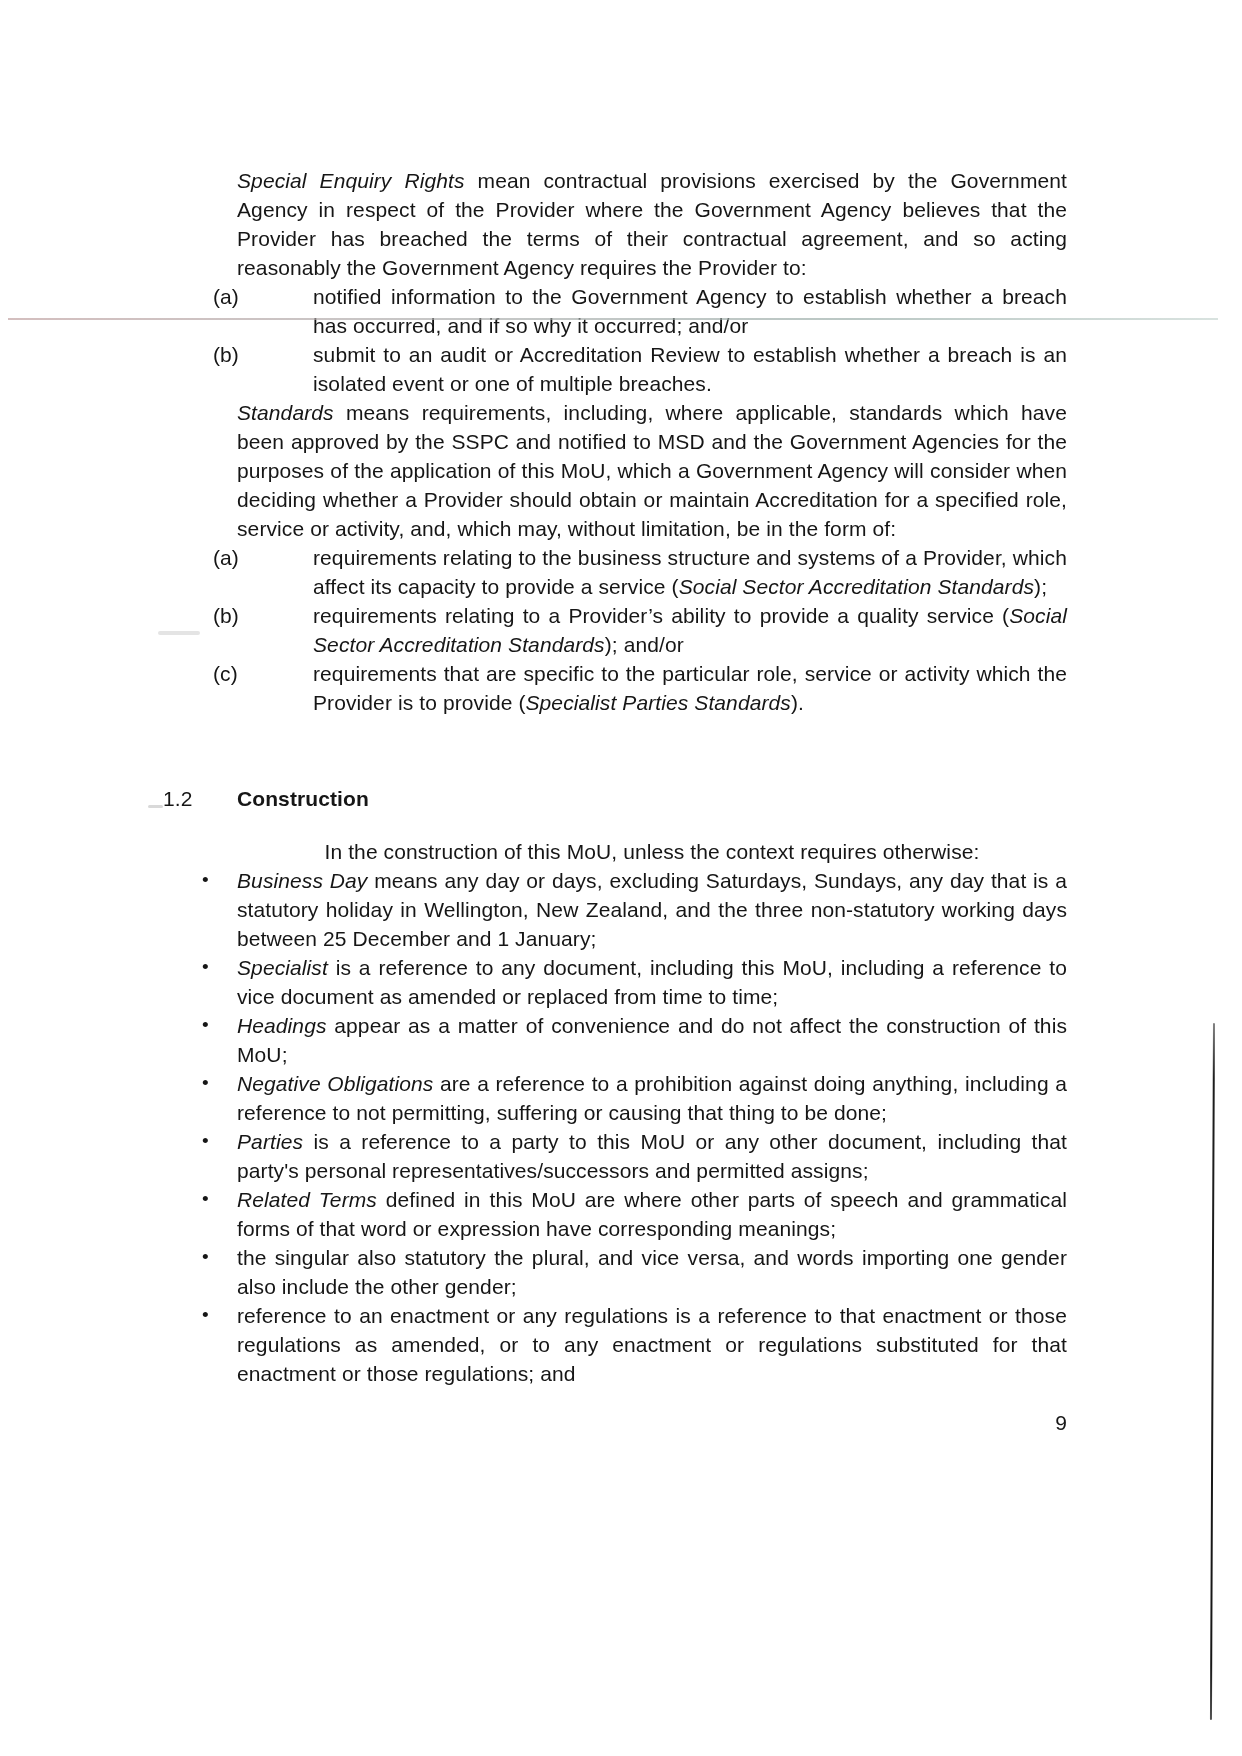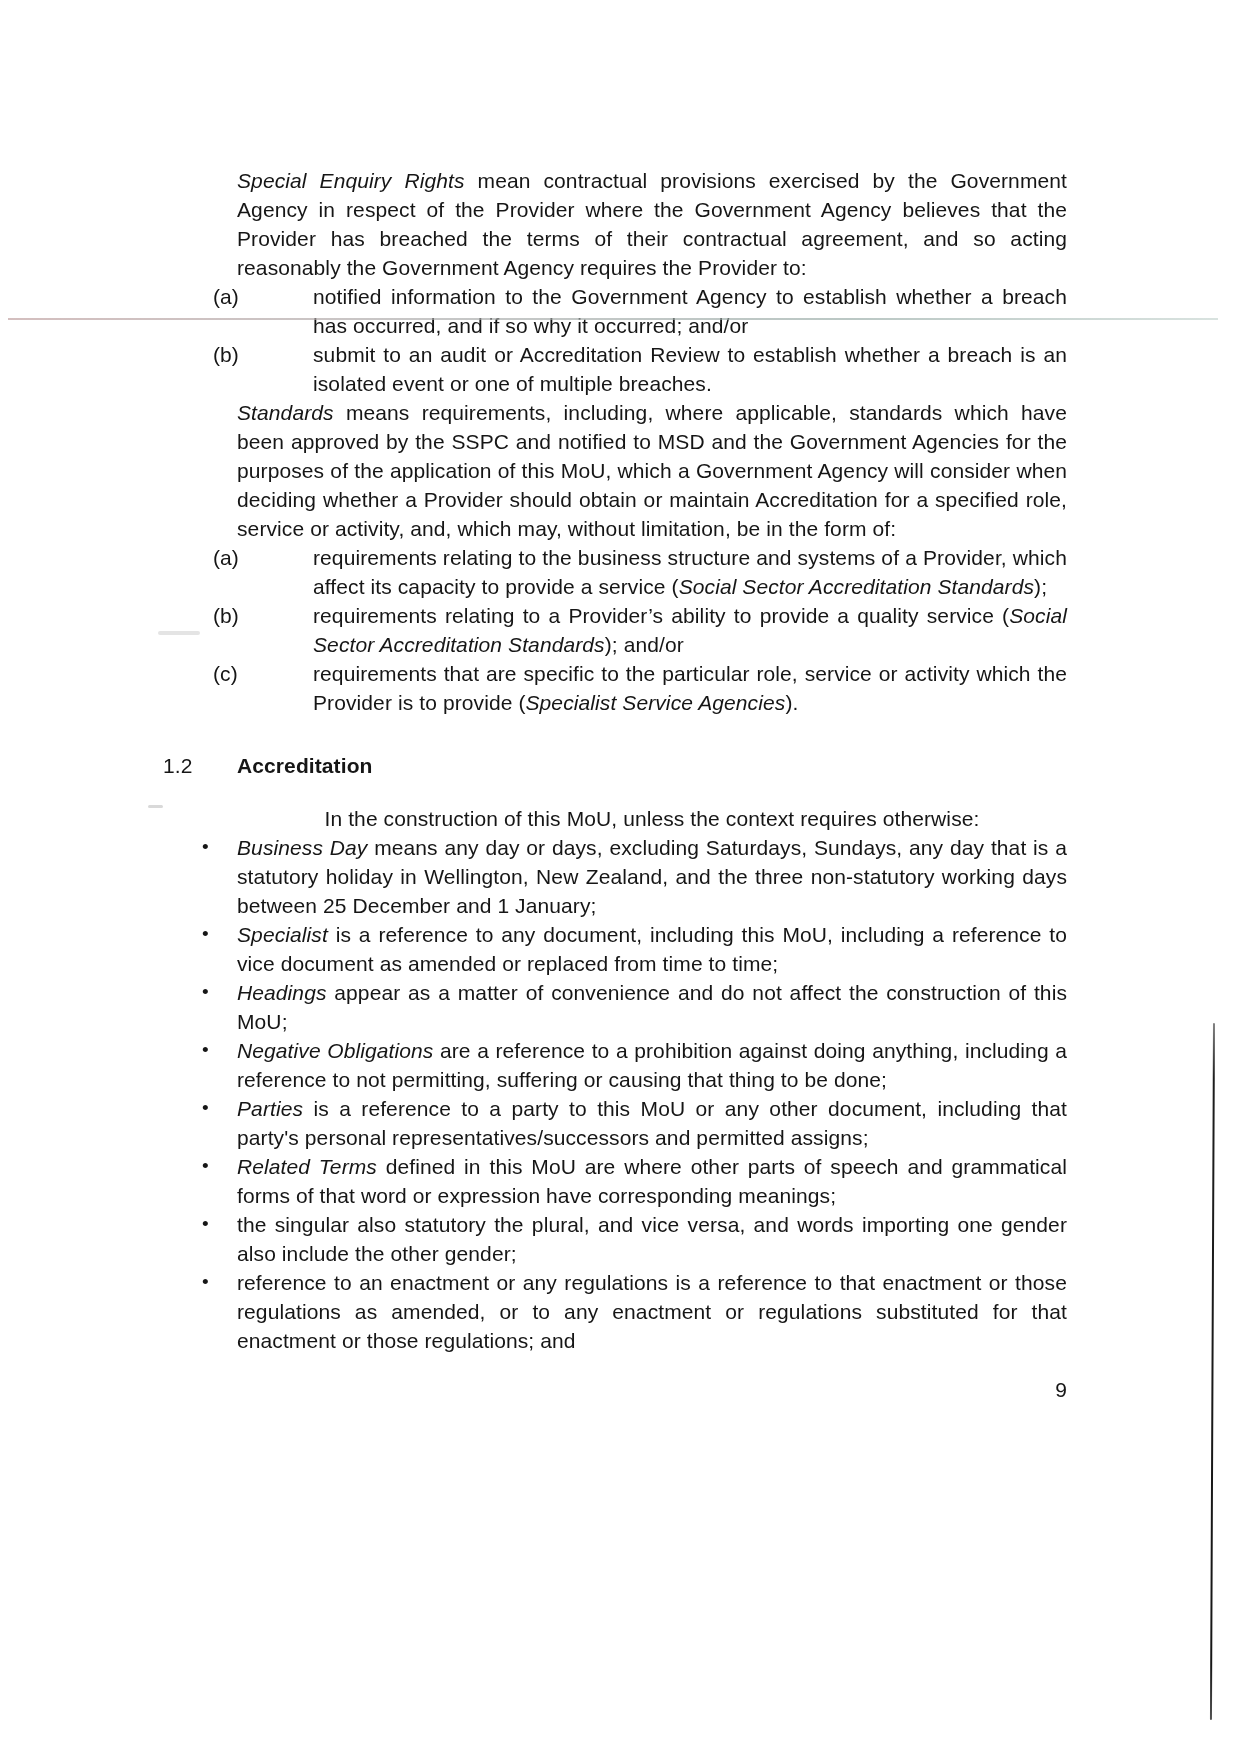--- a/index.html
+++ b/index.html
@@ -39,21 +39,21 @@
     left: -24px;
     top: 0;
   }
   .item-body {
     display: block;
     text-align: justify;
   }
   .gap-standards { }
   .section-heading {
     position: relative;
-    margin-top: 34px;
+    margin-top: 67px;
     font-weight: bold;
   }
   .section-num {
     position: absolute;
     left: -74px;
     top: 0;
     font-weight: normal;
   }
   .intro {
     margin: 24px 0 0 0;
@@ -145,26 +145,26 @@
       <span class="item-body"><span>requirements relating to the business structure and systems of a Provider, which affect its capacity to provide a service (</span><span class="it">Social Sector Accreditation Standards</span><span>);</span></span>
     </div>
 
     <div class="item">
       <span class="item-label">(b)</span>
       <span class="item-body"><span>requirements relating to a Provider’s ability to provide a quality service (</span><span class="it">Social Sector Accreditation Standards</span><span>); and/or</span></span>
     </div>
 
     <div class="item">
       <span class="item-label">(c)</span>
-      <span class="item-body"><span>requirements that are specific to the particular role, service or activity which the Provider is to provide (</span><span class="it">Specialist Service Agencies</span><span>).</span></span>
+      <span class="item-body"><span>requirements that are specific to the particular role, service or activity which the Provider is to provide (</span><span class="it">Specialist Parties Standards</span><span>).</span></span>
     </div>
 
     <div class="section-heading">
       <span class="section-num">1.2</span>
-      <span>Accreditation</span>
+      <span>Construction</span>
     </div>
 
     <p class="intro">In the construction of this MoU, unless the context requires otherwise:</p>
 
     <div class="bullet">
       <span class="bullet-dot">•</span>
       <span class="bullet-body"><span class="it">Business Day</span><span> means any day or days, excluding Saturdays, Sundays, any day that is a statutory holiday in Wellington, New Zealand, and the three non-statutory working days between 25 December and 1 January;</span></span>
     </div>
 
     <div class="bullet">

